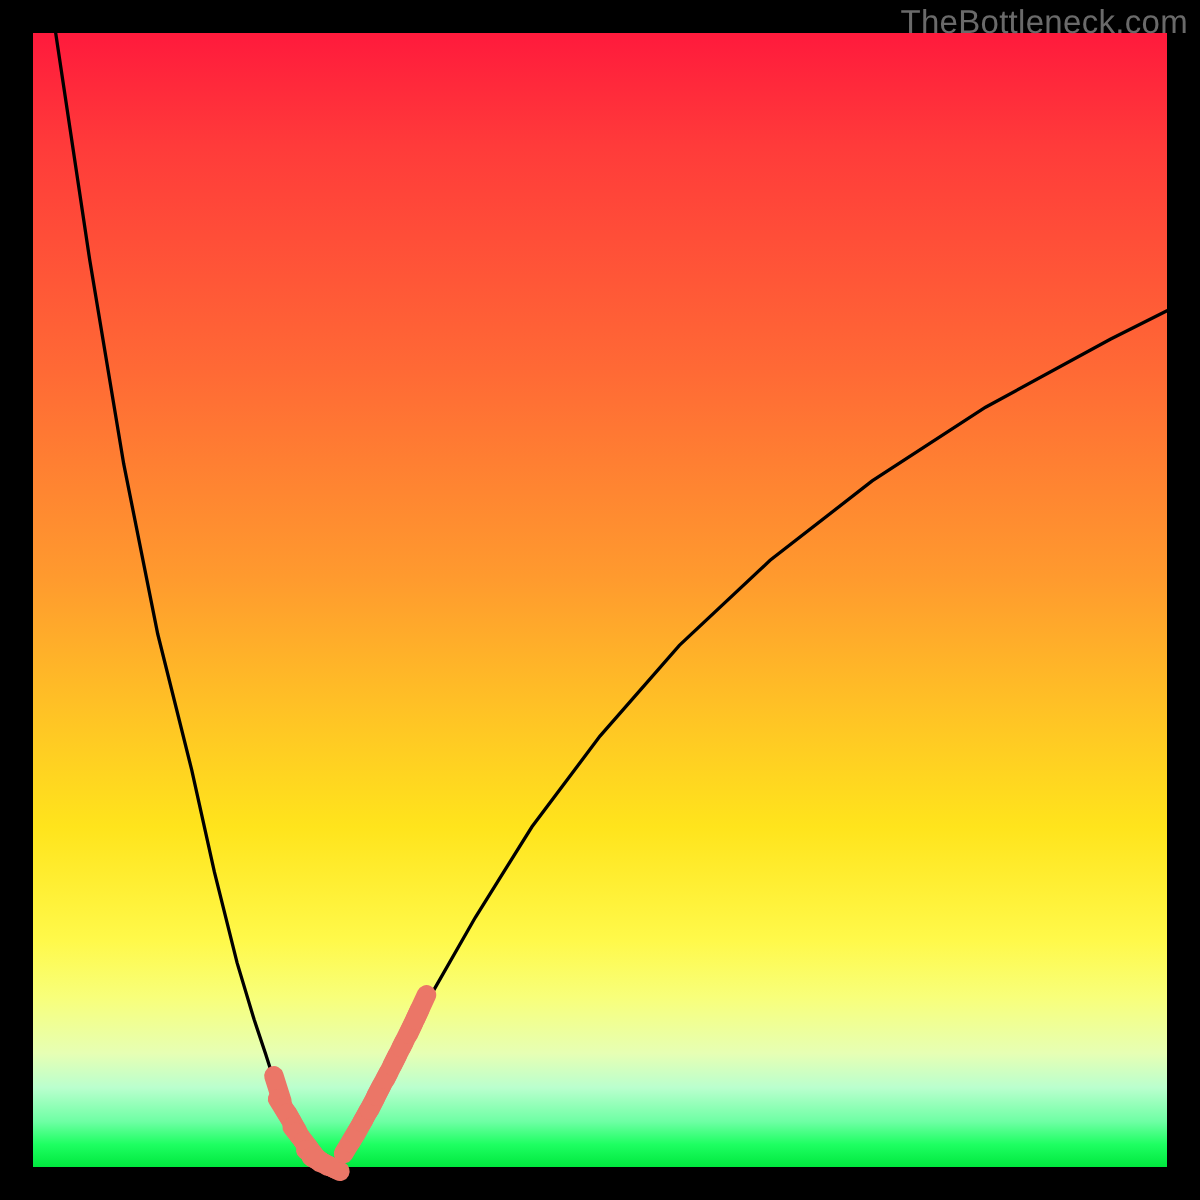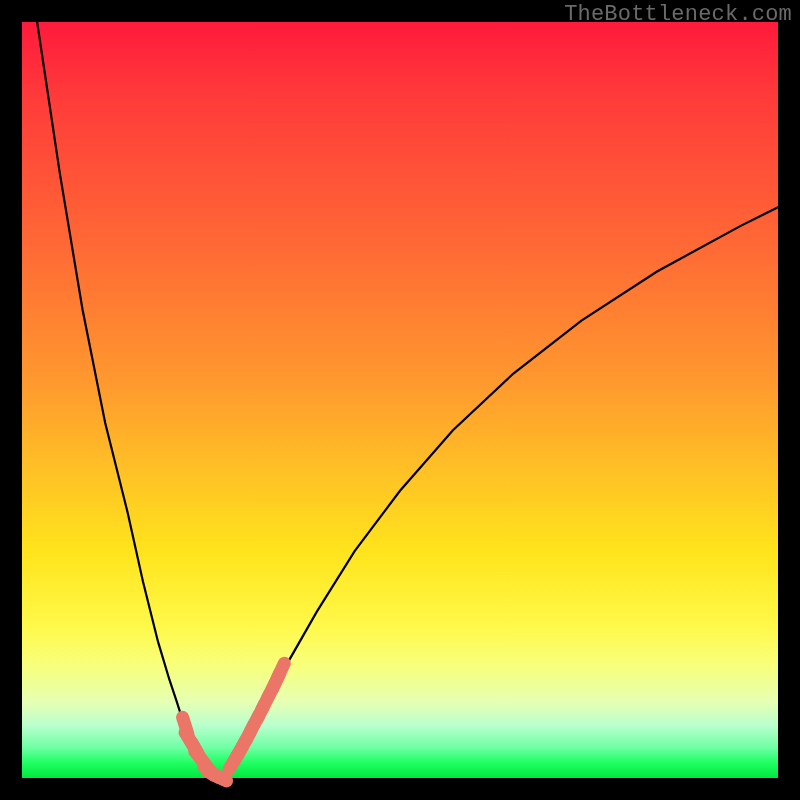--- a/index.html
+++ b/index.html
@@ -39,21 +39,21 @@
       #baffce 93%,
       #6effa4 96%,
       #1eff62 98%,
       #00e83e 100%
     );
   }
   .watermark {
     position: absolute;
     top: 2px;
     right: 8px;
-    font-family: Liberation Mono, monospace;
+    font-family: Liberation Sans, sans-serif;
     font-size: 22px;
     color: #6a6a6a;
     letter-spacing: 0.2px;
     user-select: none;
   }
   svg.curves {
     position: absolute;
     left: 22px;
     top: 22px;
     width: 756px;

